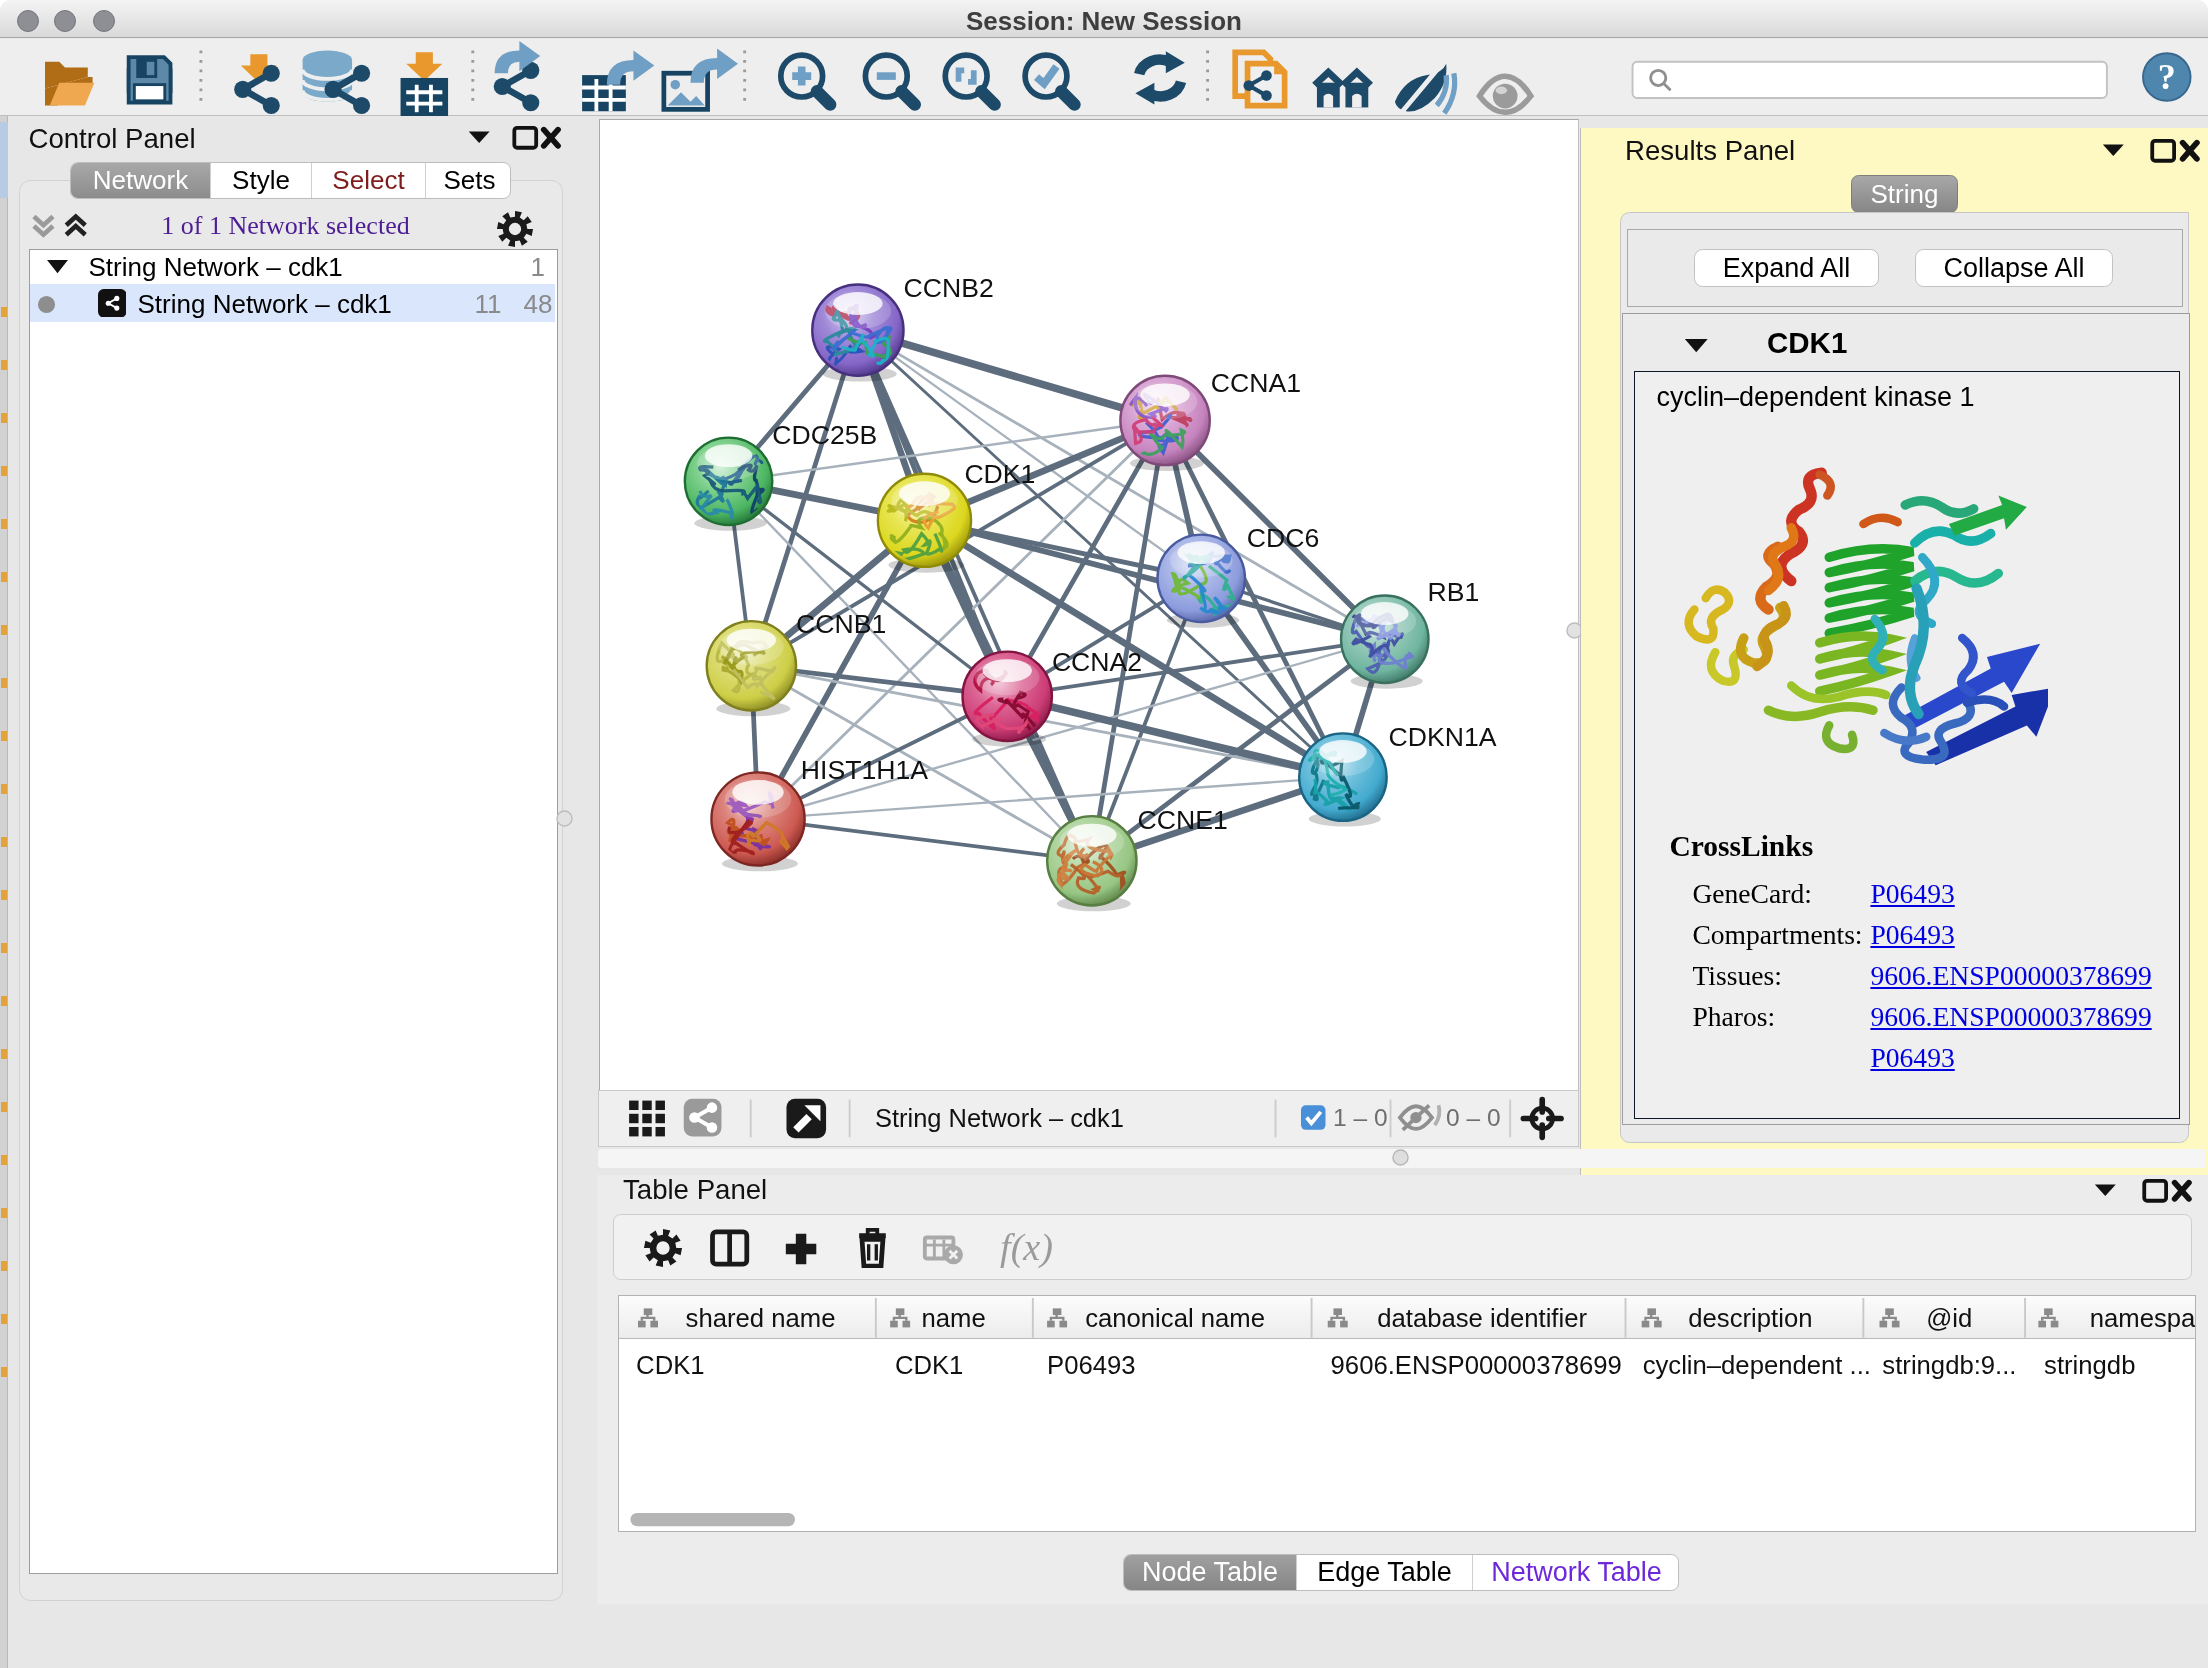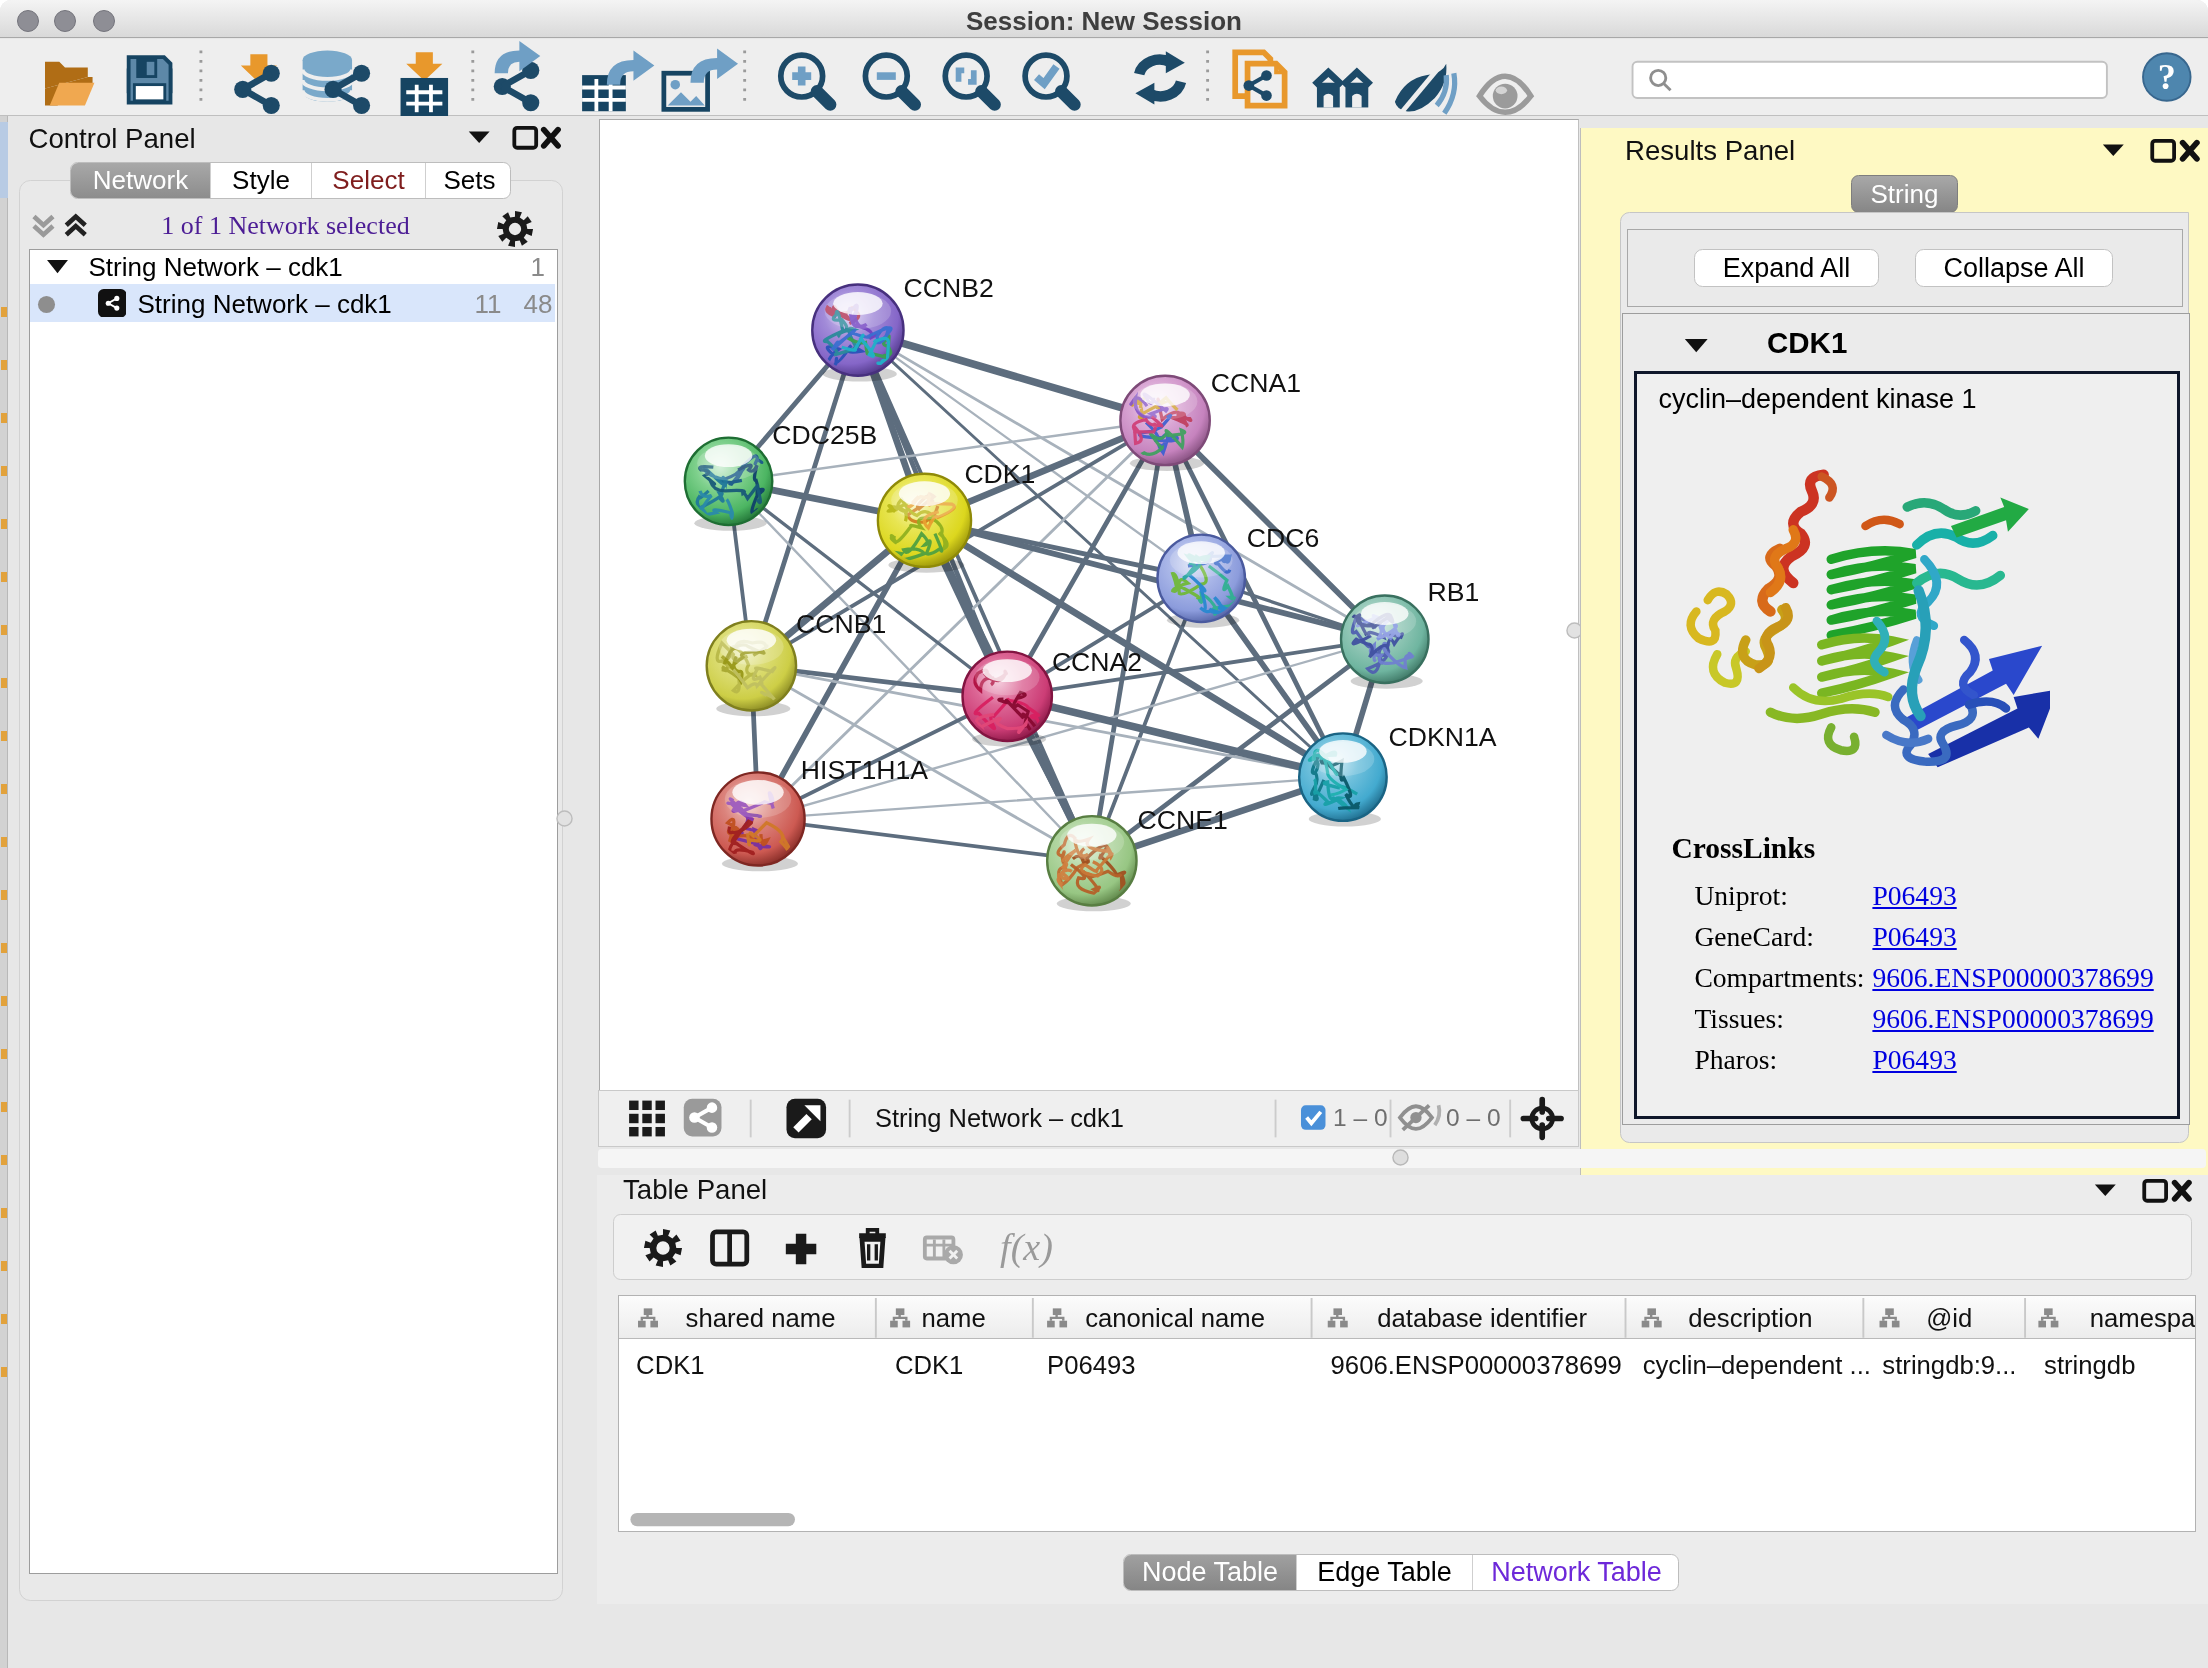--- a/index.html
+++ b/index.html
@@ -618,21 +618,21 @@
     <div class="abs" style="left:39px;top:84px;width:569px;height:931px;background:#eaeaea;border:1px solid #c6c6c6;border-radius:9.5px 0 9.5px 9.5px;"></div>
     <div class="abs" style="left:46px;top:101px;width:556px;height:78px;background:#eaeaea;border:1px solid #a8a8a8;"></div>
     <div class="abs" style="left:113px;top:121px;width:185px;height:38px;background:#ffffff;border:1px solid #c2c2c2;border-radius:8.6px;font-size:27px;text-align:center;line-height:36px;color:#000;">Expand All</div>
     <div class="abs" style="left:334px;top:121px;width:198px;height:38px;background:#ffffff;border:1px solid #c2c2c2;border-radius:8.6px;font-size:27px;text-align:center;line-height:36px;color:#000;">Collapse All</div>
 
     <div class="abs" style="left:41px;top:185px;width:568px;height:812px;background:#ebebeb;border:1px solid #9d9d9d;">
       <svg class="abs" style="left:59px;top:21px;" width="28.5" height="23" viewBox="0 0 30 24">
           <path d="M3 4 L27 4 L15 18 Z" fill="#111"></path>
         </svg>
       <div class="abs" style="left:144px;top:12.4px;font-size:29.5px;font-weight:bold;color:#000;">CDK1</div>
-      <div class="abs" style="left:11.4px;top:57px;width:546px;height:748px;background:#efefef;border:3px solid #0f172a;">
+      <div class="abs" style="left:11.4px;top:57px;width:546px;height:748px;background:#efefef;border:1px solid #0f172a;">
         <div class="abs" style="left:21px;top:9.5px;font-size:27px;color:#000;">cyclin–dependent kinase 1</div>
         <svg class="abs" style="left:42px;top:95px;" width="371" height="304" viewBox="0 0 390 320" id="ribbon">
 <g fill="none" stroke-linecap="round">
 <path d="M18 150 Q5 165 20 178 Q40 188 38 170 Q30 158 48 150 Q60 142 50 132 Q38 124 30 138" stroke="#d8b820" stroke-width="9"></path>
 <path d="M40 195 Q28 215 48 225 Q66 230 60 210 Q55 198 70 192" stroke="#c8c828" stroke-width="9"></path>
 <path d="M120 120 Q100 105 118 92 Q140 82 128 68 Q112 58 128 45 Q146 38 140 24 Q132 8 152 6" stroke="#cc3322" stroke-width="11"></path>
 <path d="M150 8 Q168 16 158 30" stroke="#cc5522" stroke-width="9"></path>
 <path d="M96 150 Q80 140 94 126 Q112 116 102 102 Q88 92 106 84" stroke="#d86a1a" stroke-width="11"></path>
 <path d="M70 180 Q60 200 80 206 Q100 208 92 190 Q84 178 102 168 Q118 160 108 148" stroke="#c8a018" stroke-width="10"></path>
 <path d="M160 95 Q205 81 248 89 Q205 103 160 111 M160 111 Q205 97 248 105 Q205 119 160 127 M160 127 Q205 113 248 121 Q205 135 160 143 M160 143 Q205 129 248 137 Q205 151 160 159 M160 159 Q205 145 248 153 Q205 167 160 175 " stroke="#1fa32a" stroke-width="10"></path>
@@ -656,21 +656,20 @@
 <path d="M96 256 Q120 268 150 258 Q180 248 206 256" stroke="#88b824" stroke-width="10"></path>
 <path d="M160 272 Q150 290 170 296 Q190 300 184 282" stroke="#78b030" stroke-width="9"></path>
 <path d="M208 160 Q224 178 210 192 Q198 204 216 214" stroke="#30b0b8" stroke-width="9"></path>
 <path d="M240 40 Q260 30 278 42 Q294 54 312 44" stroke="#28a878" stroke-width="10"></path>
 <path d="M196 60 Q214 48 232 58" stroke="#d05818" stroke-width="9"></path>
 <path d="M218 280 Q240 294 262 284" stroke="#4878c8" stroke-width="9"></path>
 </g>
 </svg>
         <div class="abs" style="left:34px;top:458px;font-size:29.5px;font-weight:bold;color:#000;font-family:'Liberation Serif',serif;">CrossLinks</div>
         <div class="abs" style="left:57px;top:501px;width:476px;font-size:27.6px;color:#000;font-family:'Liberation Serif',serif;line-height:41px;">
-          <div>Uniprot:</div>
             <div>GeneCard:</div>
             <div>Compartments:</div>
             <div>Tissues:</div>
             <div>Pharos:</div>
         </div>
         <div class="abs" style="left:235px;top:501px;width:323px;font-size:27.6px;color:#0000e0;font-family:'Liberation Serif',serif;line-height:41px;text-decoration:underline;">
           <div>P06493</div>
             <div>P06493</div>
             <div>9606.ENSP00000378699</div>
             <div>9606.ENSP00000378699</div>

